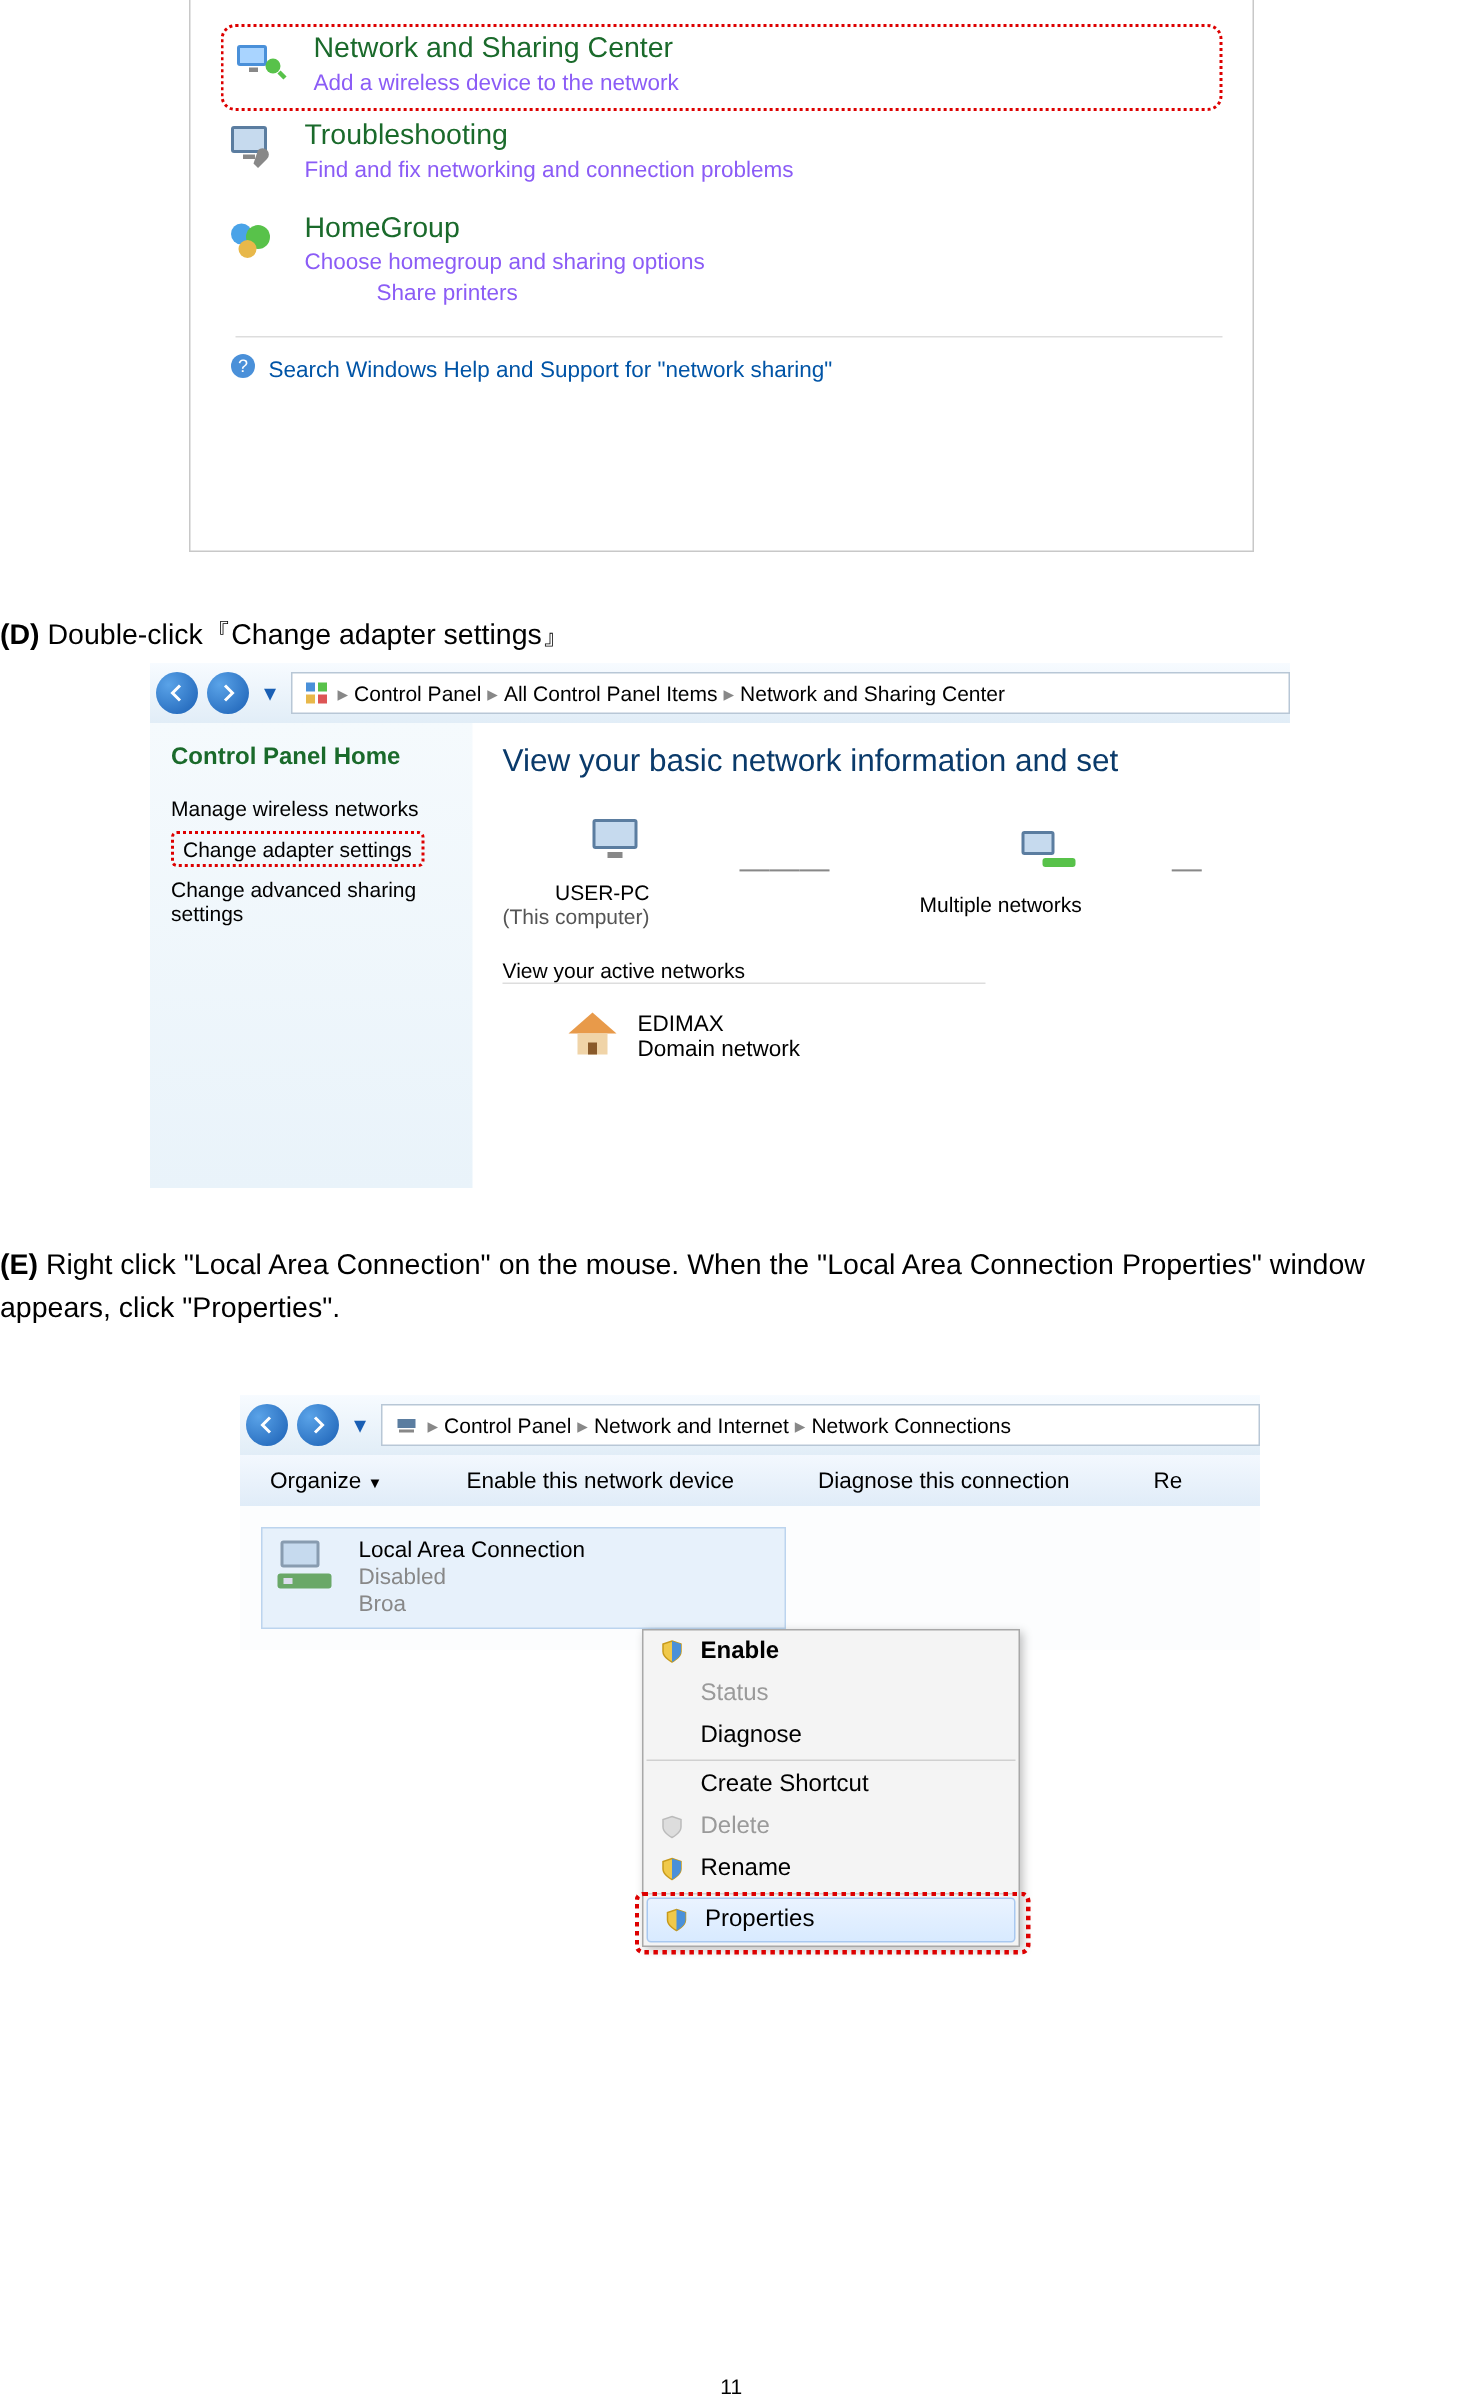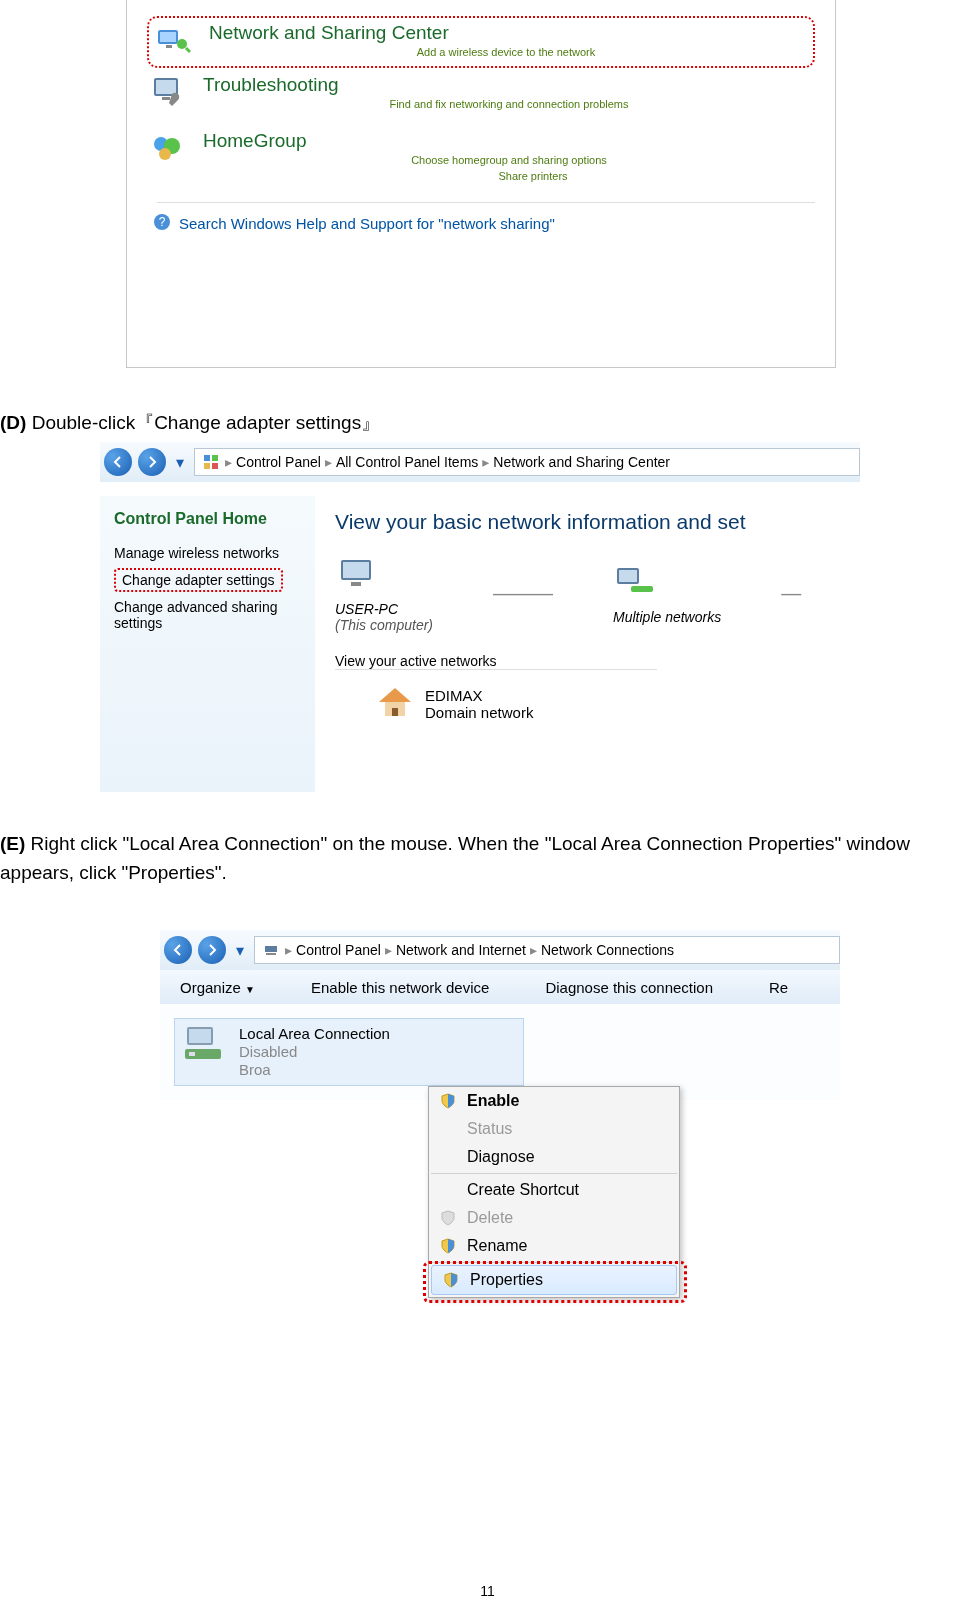--- a/index.html
+++ b/index.html
@@ -34,24 +34,23 @@
   .search-item + .search-item { }
   .search-item .icon-col { width: 42px; display:flex; align-items:center; justify-content:center; }
   .search-item .text-col { flex: 1; }
   .search-title {
     color: #1a6a2b;
     font-size: 19px;
     font-weight: 400;
     line-height: 1.2;
   }
   .search-sub {
-    color: #4d7c0f;
-    font-size: 11px;
+    color: #8b5cf6;
+    font-size: 15px;
     line-height: 1.4;
-    text-align: center;
   }
   .search-sub.two { display:block;margin-left:48px; }
   .red-dotted {
     border: 2px dotted #d00;
     border-radius: 10px;
     padding: 4px 10px 6px 4px;
     margin-top: 6px;
   }
   .divider {
     border-top: 1px solid #ddd;
@@ -123,21 +122,20 @@
     gap:4px;
   }
   .bc-sep { color:#888; }
   .iconbox-small {
     width:20px; height:20px; display:inline-flex; align-items:center; justify-content:center;
   }
   .fig2-body {
     display:flex;
     height: calc(100% - 40px);
     background:#fff;
-    margin-top:14px;
   }
   .fig2-side {
     width:215px;
     padding:14px 10px 0 14px;
     background: linear-gradient(#f5fafd,#e9f3fa);
     font-size:14px;
   }
   .cp-home { color:#1a6a2b; font-size:16px; margin-bottom:14px; font-weight:600; }
   .side-link { color:#000; padding:3px 0; cursor:pointer; }
   .side-link.highlight {
@@ -154,21 +152,21 @@
     color:#0a3a6a;
     font-size:21px;
     font-weight:400;
     margin-bottom:20px;
   }
   .net-top {
     display:flex;
     align-items:center;
     gap:60px;
   }
-  .netcol { text-align:left; font-size:14px;font-style:italic; }
+  .netcol { text-align:right; font-size:14px; }
   .netcol .sub { color:#555; }
   .dashline { color:#888; font-size:20px; }
   .active-label {
     font-size:14px; margin-top:20px; color:#000;
     border-bottom:1px solid #ddd;
     display:inline-block;
     padding-right:160px;
   }
   .edimax {
     display:flex; align-items:center; gap:10px; margin-top:12px; margin-left:40px;

